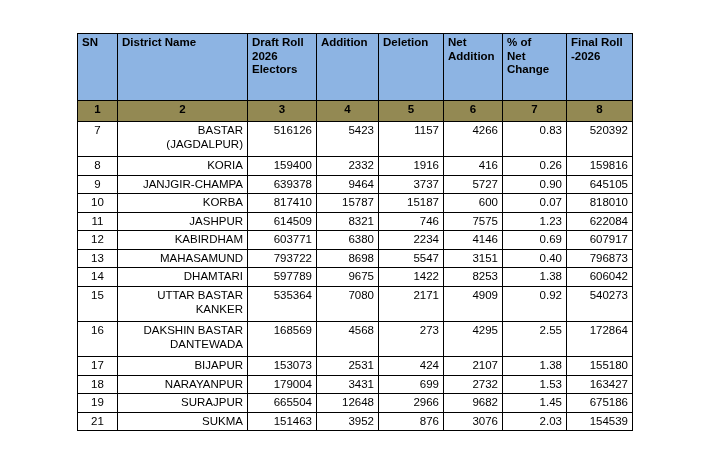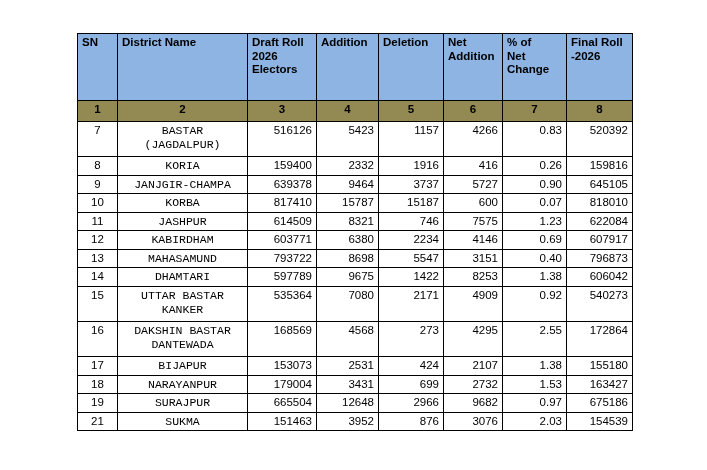--- a/index.html
+++ b/index.html
@@ -56,21 +56,21 @@
   }
   tr.numrow td {
     background: #938953;
     font-weight: bold;
     color: #000000;
     text-align: center;
     height: 16px;
     padding: 2px 4px;
   }
   td.sn      { text-align: center; }
-  td.district{ text-align: center; font-family: Liberation Mono, monospace; }
+  td.district{ text-align: right; }
   td.num     { text-align: right; padding-right: 6px; }
   td.final   { text-align: right; padding-right: 6px; font-weight: normal; }
   td.tall    { height: 30px; }
   .district-line2 { display: block; }
 </style>
 </head>
 <body>
 
 <div class="page">
   <table class="roll-table">
@@ -263,21 +263,21 @@
         <td class="final">163427</td>
       </tr>
 
       <tr>
         <td class="sn">19</td>
         <td class="district">SURAJPUR</td>
         <td class="num">665504</td>
         <td class="num">12648</td>
         <td class="num">2966</td>
         <td class="num">9682</td>
-        <td class="num">0.97</td>
+        <td class="num">1.45</td>
         <td class="final">675186</td>
       </tr>
 
 
       <tr>
         <td class="sn">21</td>
         <td class="district">SUKMA</td>
         <td class="num">151463</td>
         <td class="num">3952</td>
         <td class="num">876</td>

